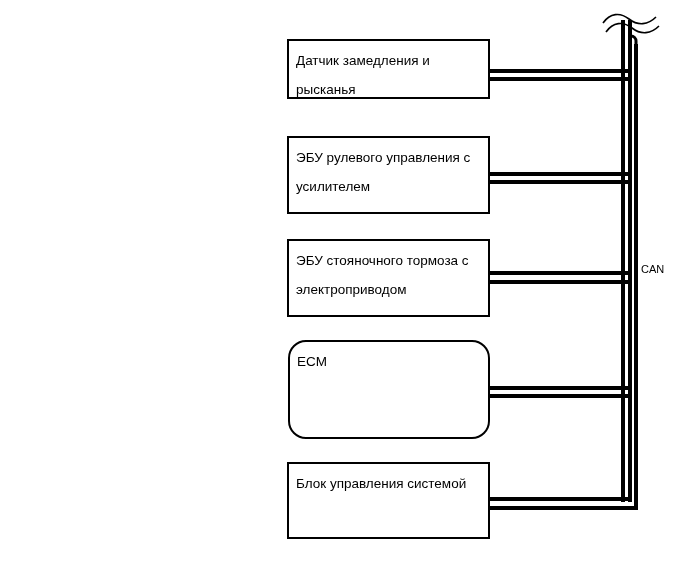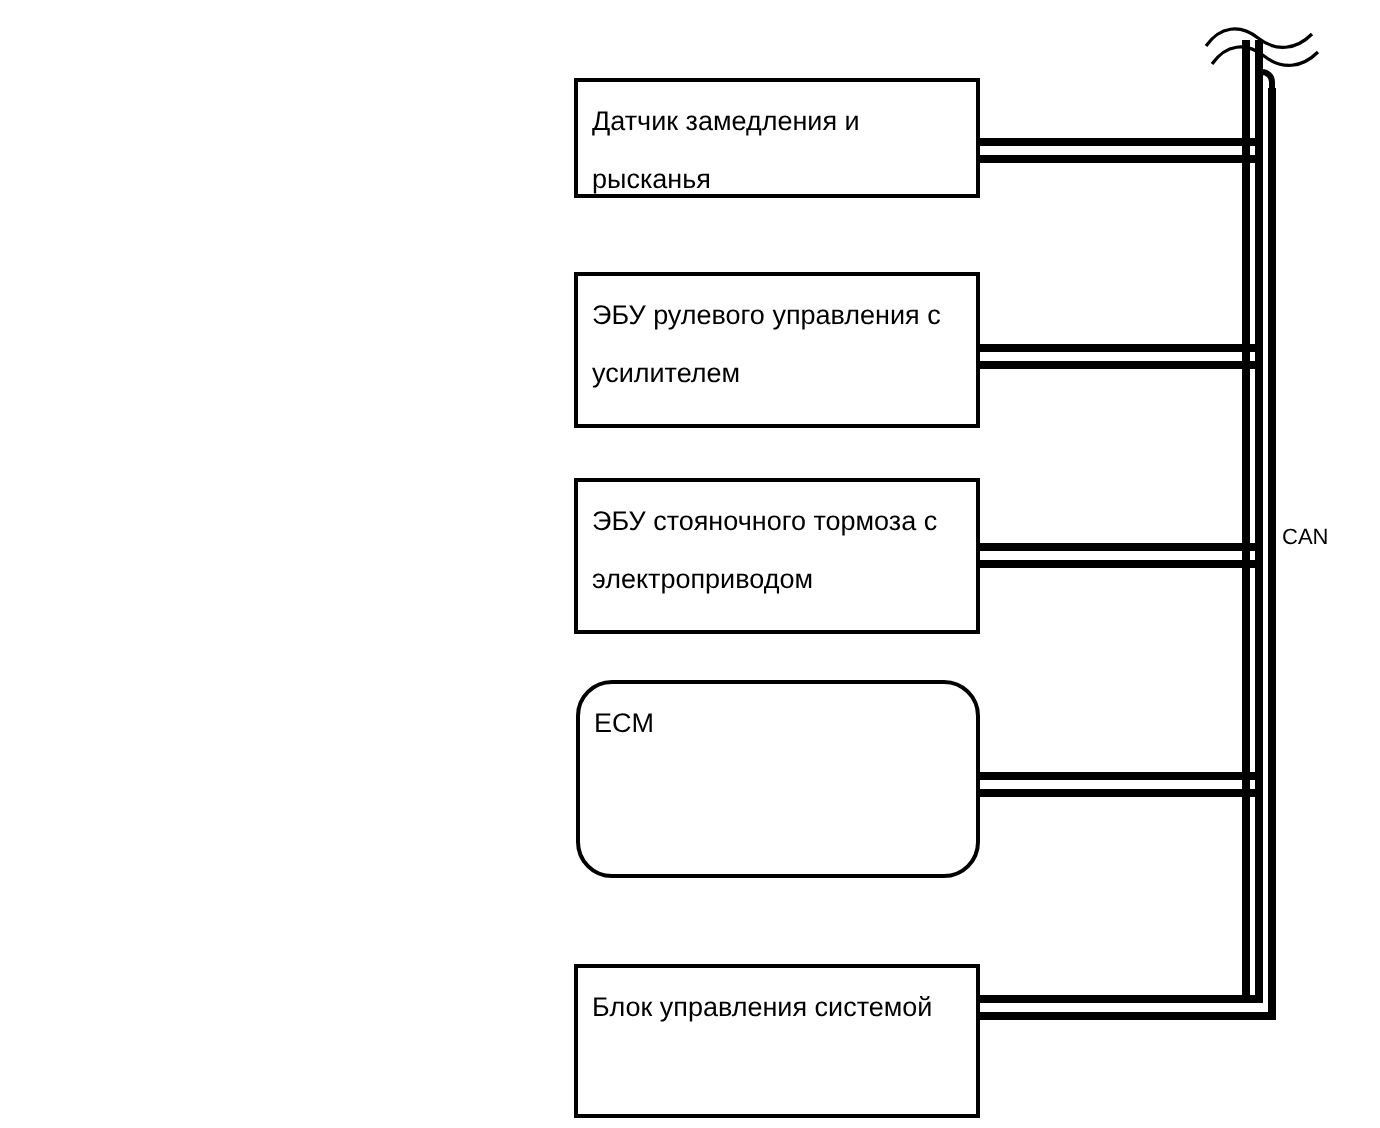--- a/index.html
+++ b/index.html
@@ -30,21 +30,21 @@
     line-height: 29px;
     white-space: nowrap;
   }
   .node-line {
     display: block;
   }
   #box-yaw      { left: 287px; top: 39px;  width: 203px; height: 60px; }
   #box-steering { left: 287px; top: 136px; width: 203px; height: 78px; }
   #box-parking  { left: 287px; top: 239px; width: 203px; height: 78px; }
   #box-ecm      { left: 288px; top: 340px; width: 202px; height: 99px; }
-  #box-ac       { left: 287px; top: 462px; width: 203px; height: 77px; margin-top: 20px; }
+  #box-ac       { left: 287px; top: 462px; width: 203px; height: 77px; }
   #bus-label {
     position: absolute;
     left: 641px;
     top: 242px;
     font-size: 11px;
     color: #000000;
     margin-top: 21px;
   }
   svg#wiring {
     position: absolute;

